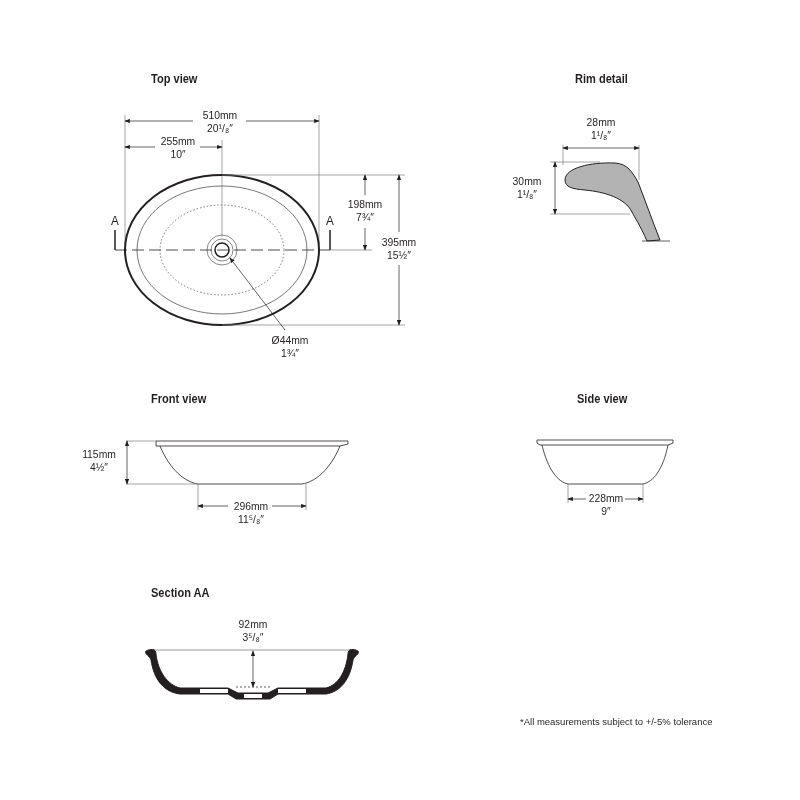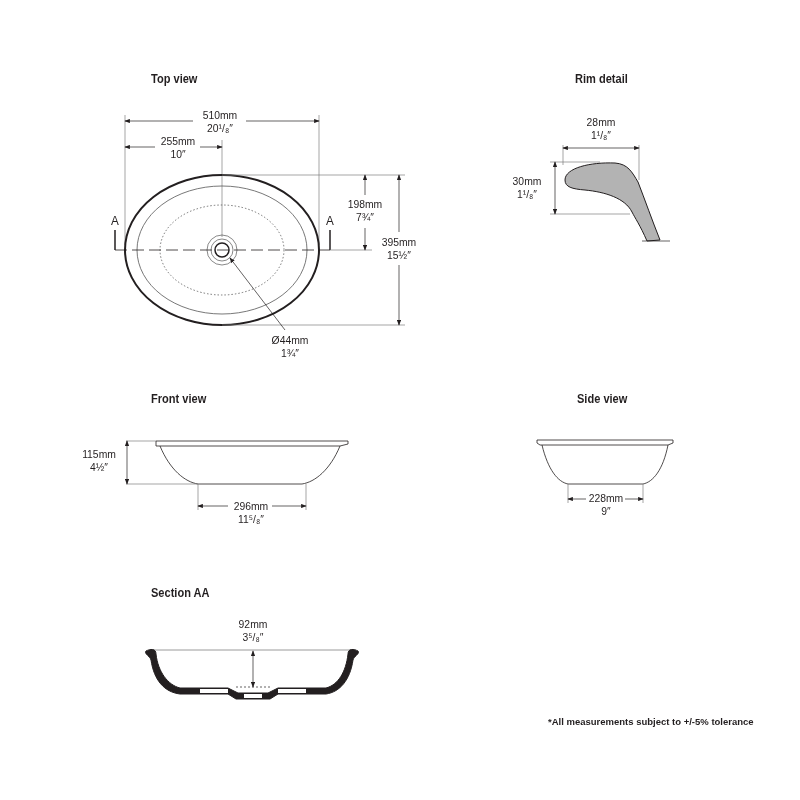--- a/index.html
+++ b/index.html
@@ -1,20 +1,20 @@
 <!DOCTYPE html>
 <html><head>
 <meta charset="utf-8">
 <style>
   html, body { margin:0; padding:0; background:#ffffff; }
   body { width:800px; height:800px; position:relative; overflow:hidden; font-family:"Liberation Sans", sans-serif; color:#231f20; }
   svg { position:absolute; left:0; top:0; }
   .title { position:absolute; font-family:"Liberation Sans", sans-serif; font-weight:bold; font-size:13px; transform:scaleX(0.85); transform-origin:left top; }
   .dim { position:absolute; font-size:11.5px; text-align:center; line-height:13px; transform:scaleX(0.9); }
-  .note { position:absolute; font-size:9.5px; font-weight:bold;margin-left:28px; }
+  .note { position:absolute; font-size:9.5px; font-weight:normal; }
 </style>
 </head>
 <body>
 
 <svg width="800" height="800" viewBox="0 0 800 800">
   <defs>
     <marker id="arr" markerWidth="8" markerHeight="6" refX="7" refY="3" orient="auto-start-reverse">
       <path d="M0,0 L8,3 L0,6 z" fill="#231f20"></path>
     </marker>
   </defs>

